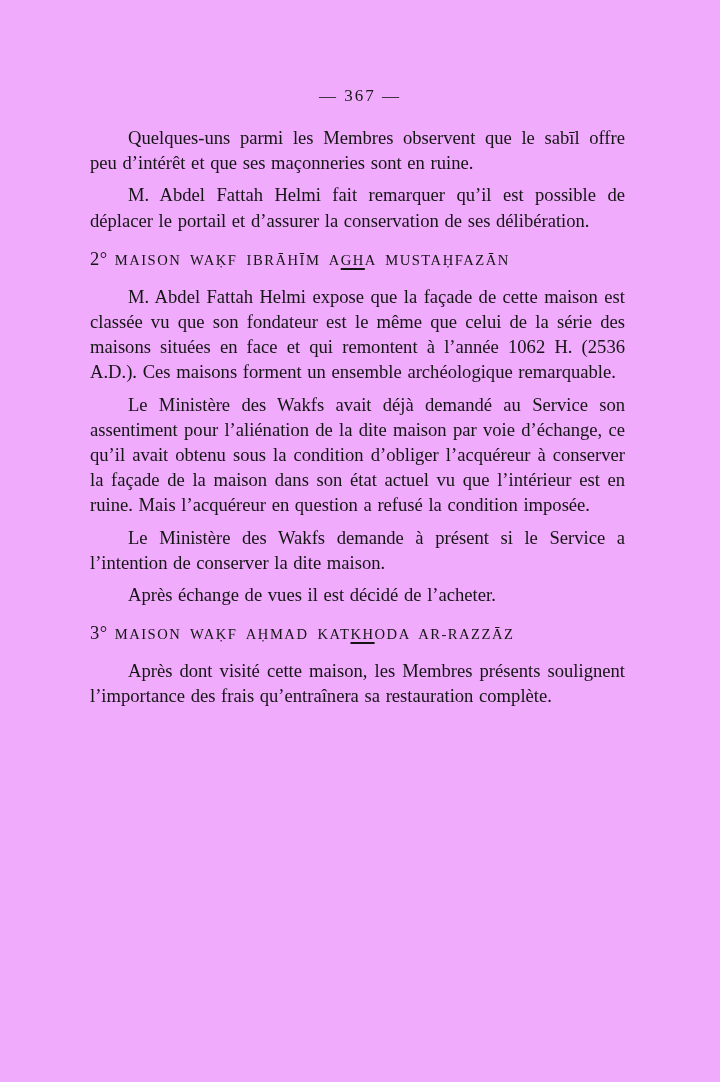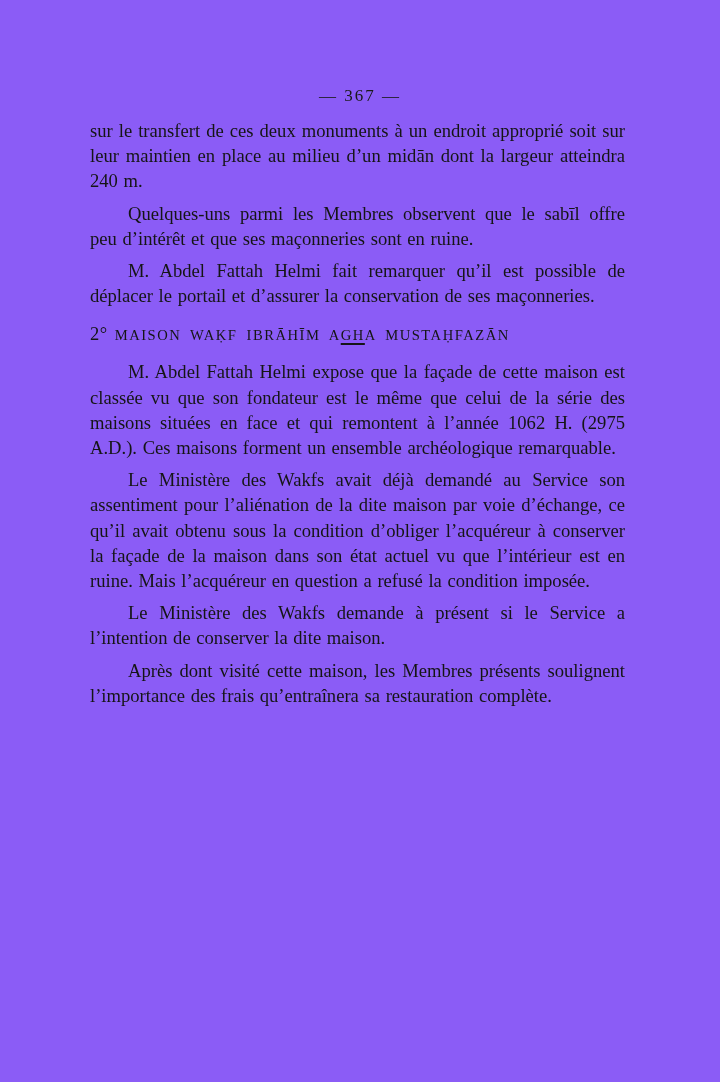--- a/index.html
+++ b/index.html
@@ -4,21 +4,21 @@
 <style>
   html, body {
     margin: 0;
     padding: 0;
     background: #ffffff;
   }
   .page {
     position: relative;
     width: 720px;
     height: 1082px;
-    background: #8b5cf6;
+    background: #f0abfc;
     overflow: hidden;
     font-family: "Liberation Serif", "DejaVu Serif", serif;
     color: #151515;
   }
   .pageno {
     position: absolute;
     top: 86px;
     left: 0;
     right: 0;
     text-align: center;
@@ -66,22 +66,23 @@
     text-decoration-thickness: 1.5px;
     text-underline-offset: 3px;
   }
 </style>
 </head>
 <body>
 
 <div class="page">
   <div class="pageno">— 367 —</div>
   <div class="content">
-      <p class="para noindent first">sur le transfert de ces deux monuments à un endroit approprié soit sur leur maintien en place au milieu d’un midān dont la largeur atteindra 240 m.</p>
       <p class="para indent">Quelques-uns parmi les Membres observent que le sabīl offre peu d’intérêt et que ses maçonneries sont en ruine.</p>
-      <p class="para indent">M. Abdel Fattah Helmi fait remarquer qu’il est possible de déplacer le portail et d’assurer la conservation de ses maçonneries.</p>
+      <p class="para indent">M. Abdel Fattah Helmi fait remarquer qu’il est possible de déplacer le portail et d’assurer la conservation de ses délibération.</p>
       <div class="heading"><span class="hnum">2°</span><span>MAISON WAḲF IBRĀHĪM A</span><span class="u">GH</span><span>A MUSTAḤFAZĀN</span></div>
-      <p class="para indent">M. Abdel Fattah Helmi expose que la façade de cette maison est classée vu que son fondateur est le même que celui de la série des maisons situées en face et qui remontent à l’année 1062 H. (2975 A.D.).  Ces maisons forment un ensemble archéologique remarquable.</p>
+      <p class="para indent">M. Abdel Fattah Helmi expose que la façade de cette maison est classée vu que son fondateur est le même que celui de la série des maisons situées en face et qui remontent à l’année 1062 H. (2536 A.D.).  Ces maisons forment un ensemble archéologique remarquable.</p>
       <p class="para indent">Le Ministère des Wakfs avait déjà demandé au Service son assentiment pour l’aliénation de la dite maison par voie d’échange, ce qu’il avait obtenu sous la condition d’obliger l’acquéreur à conserver la façade de la maison dans son état actuel vu que l’intérieur est en ruine.  Mais l’acquéreur en question a refusé la condition imposée.</p>
       <p class="para indent">Le Ministère des Wakfs demande à présent si le Service a l’intention de conserver la dite maison.</p>
+      <p class="para indent">Après échange de vues il est décidé de l’acheter.</p>
+      <div class="heading"><span class="hnum">3°</span><span>MAISON WAḲF AḤMAD KAT</span><span class="u">KH</span><span>ODA AR-RAZZĀZ</span></div>
       <p class="para indent">Après dont visité cette maison, les Membres présents soulignent l’importance des frais qu’entraînera sa restauration complète.</p>
     </div>
 </div>
 
 </body></html>

